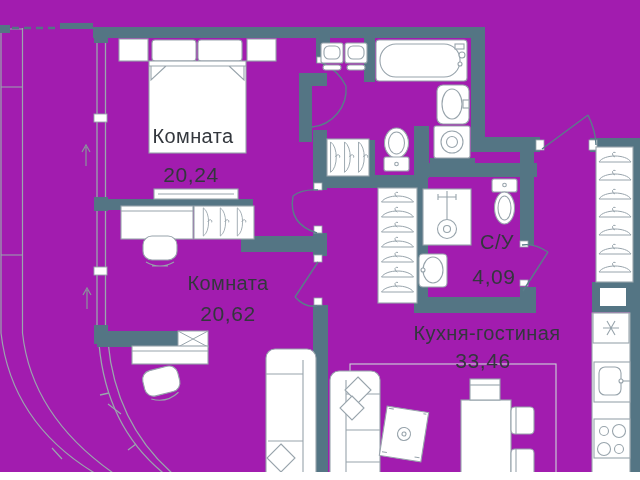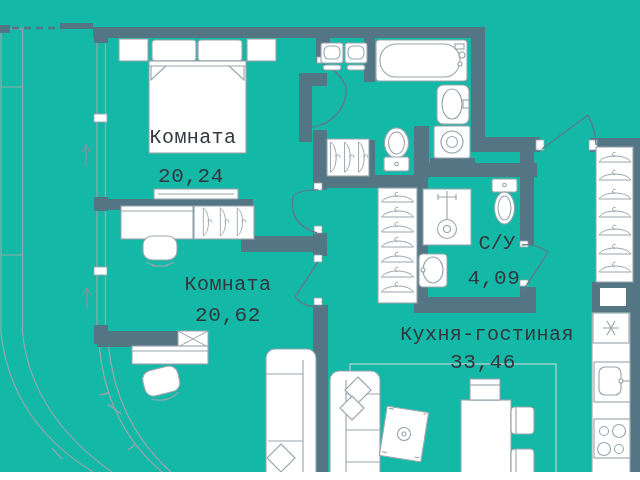--- a/index.html
+++ b/index.html
@@ -1,17 +1,17 @@
 <!DOCTYPE html>
 <html><head>
 <meta charset="utf-8">
 <style>
   html,body{margin:0;padding:0;background:#ffffff;}
-  .stage{position:relative;width:640px;height:472px;background:#14b8a6;overflow:hidden;
-         font-family:Liberation Mono, monospace;}
+  .stage{position:relative;width:640px;height:472px;background:#a21caf;overflow:hidden;
+         font-family:Liberation Sans, sans-serif;}
   svg{display:block}
   .room-name{font-size:20px;letter-spacing:.4px;}
   .room-area{font-size:21px;letter-spacing:.6px;}
 </style>
 </head>
 <body>
 
 <div class="stage">
 <svg width="640" height="480" viewBox="0 0 640 480">
 

